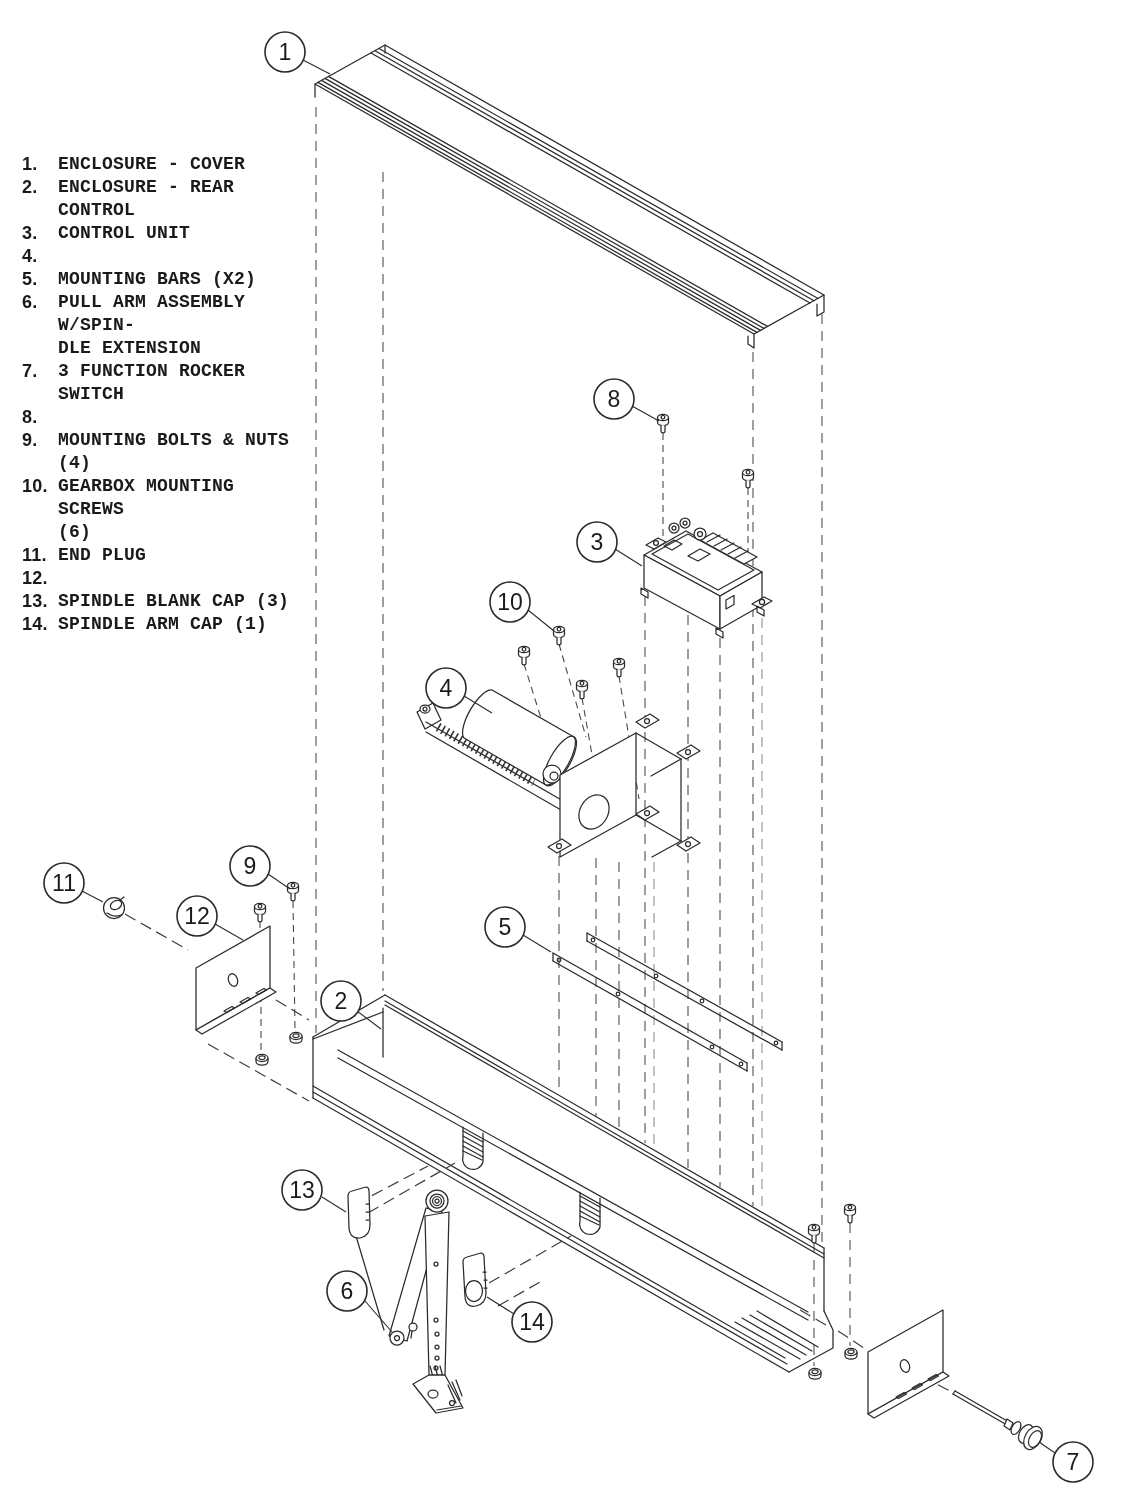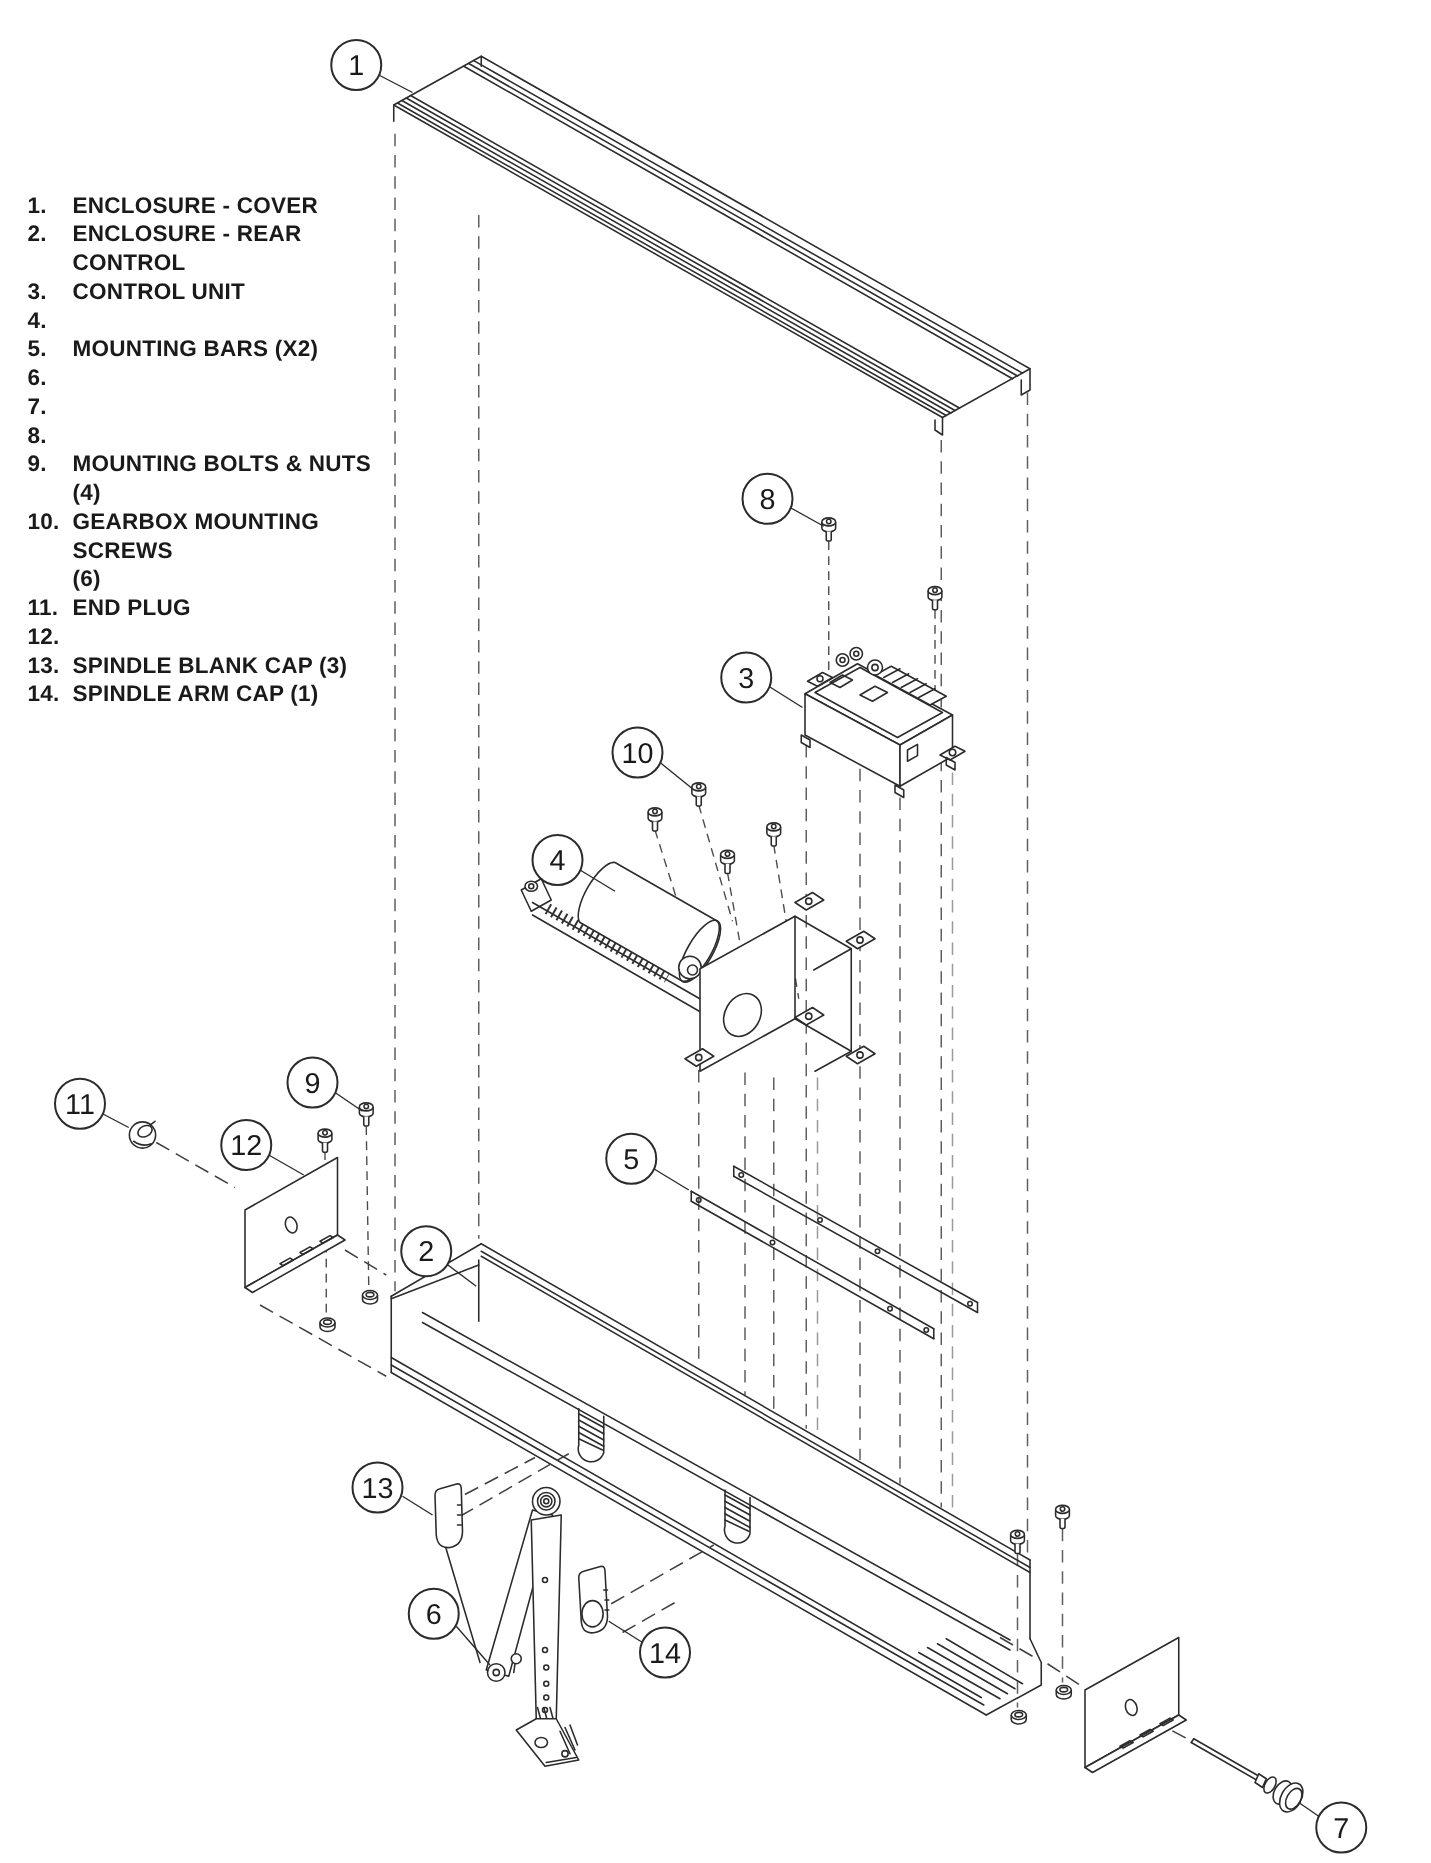--- a/index.html
+++ b/index.html
@@ -1,21 +1,21 @@
 <!DOCTYPE html>
 <html><head>
 <meta charset="utf-8">
 <style>
   html,body{margin:0;padding:0;background:#fff;}
   #page{position:relative;width:1145px;height:1490px;background:#fff;overflow:hidden;
         font-family:"Liberation Sans",sans-serif;color:#1a1a1a;}
   #parts-list{position:absolute;left:22px;top:153px;margin:0;padding:0;list-style:none;}
   #parts-list li{display:grid;grid-template-columns:36px 252px;
         font-size:18px;line-height:23px;font-weight:600;letter-spacing:.2px;}
-  #parts-list .lbl{white-space:pre-line;}
+  #parts-list .lbl{white-space:pre-line;font-family:Liberation Mono, monospace;}
   #diagram-svg{position:absolute;left:0;top:0;}
   .ln{stroke:#2b2b2b;stroke-width:1.25;fill:none;stroke-linecap:round;stroke-linejoin:round;}
   .fw{stroke:#2b2b2b;stroke-width:1.25;fill:#fff;stroke-linejoin:round;}
   .proj{stroke:#5f5f5f;stroke-width:1.2;fill:none;stroke-dasharray:10 7;}
   .projg{stroke:#9a9a9a;stroke-width:1.2;fill:none;stroke-dasharray:10 7;}
   .axis{stroke:#3f3f3f;stroke-width:1.2;fill:none;stroke-dasharray:12 6;}
   .sdash{stroke:#4a4a4a;stroke-width:1.1;fill:none;stroke-dasharray:7 5;}
   .thread{stroke:#333;stroke-width:9;fill:none;stroke-dasharray:1.6 3.4;}
   .callout circle{fill:#fff;stroke:#2b2b2b;stroke-width:1.6;}
   .callout text{font-family:"Liberation Sans",sans-serif;font-size:23px;fill:#1a1a1a;
@@ -42,23 +42,26 @@
       </li>
     <li>
         <span class="num">4.</span>
       </li>
     <li>
         <span class="num">5.</span>
         <span class="lbl">MOUNTING BARS (X2)</span>
       </li>
     <li>
         <span class="num">6.</span>
+        <span class="lbl">PULL ARM ASSEMBLY W/SPIN-
+DLE EXTENSION</span>
       </li>
     <li>
         <span class="num">7.</span>
+        <span class="lbl">3 FUNCTION ROCKER SWITCH</span>
       </li>
     <li>
         <span class="num">8.</span>
       </li>
     <li>
         <span class="num">9.</span>
         <span class="lbl">MOUNTING BOLTS &amp; NUTS (4)</span>
       </li>
     <li>
         <span class="num">10.</span>

